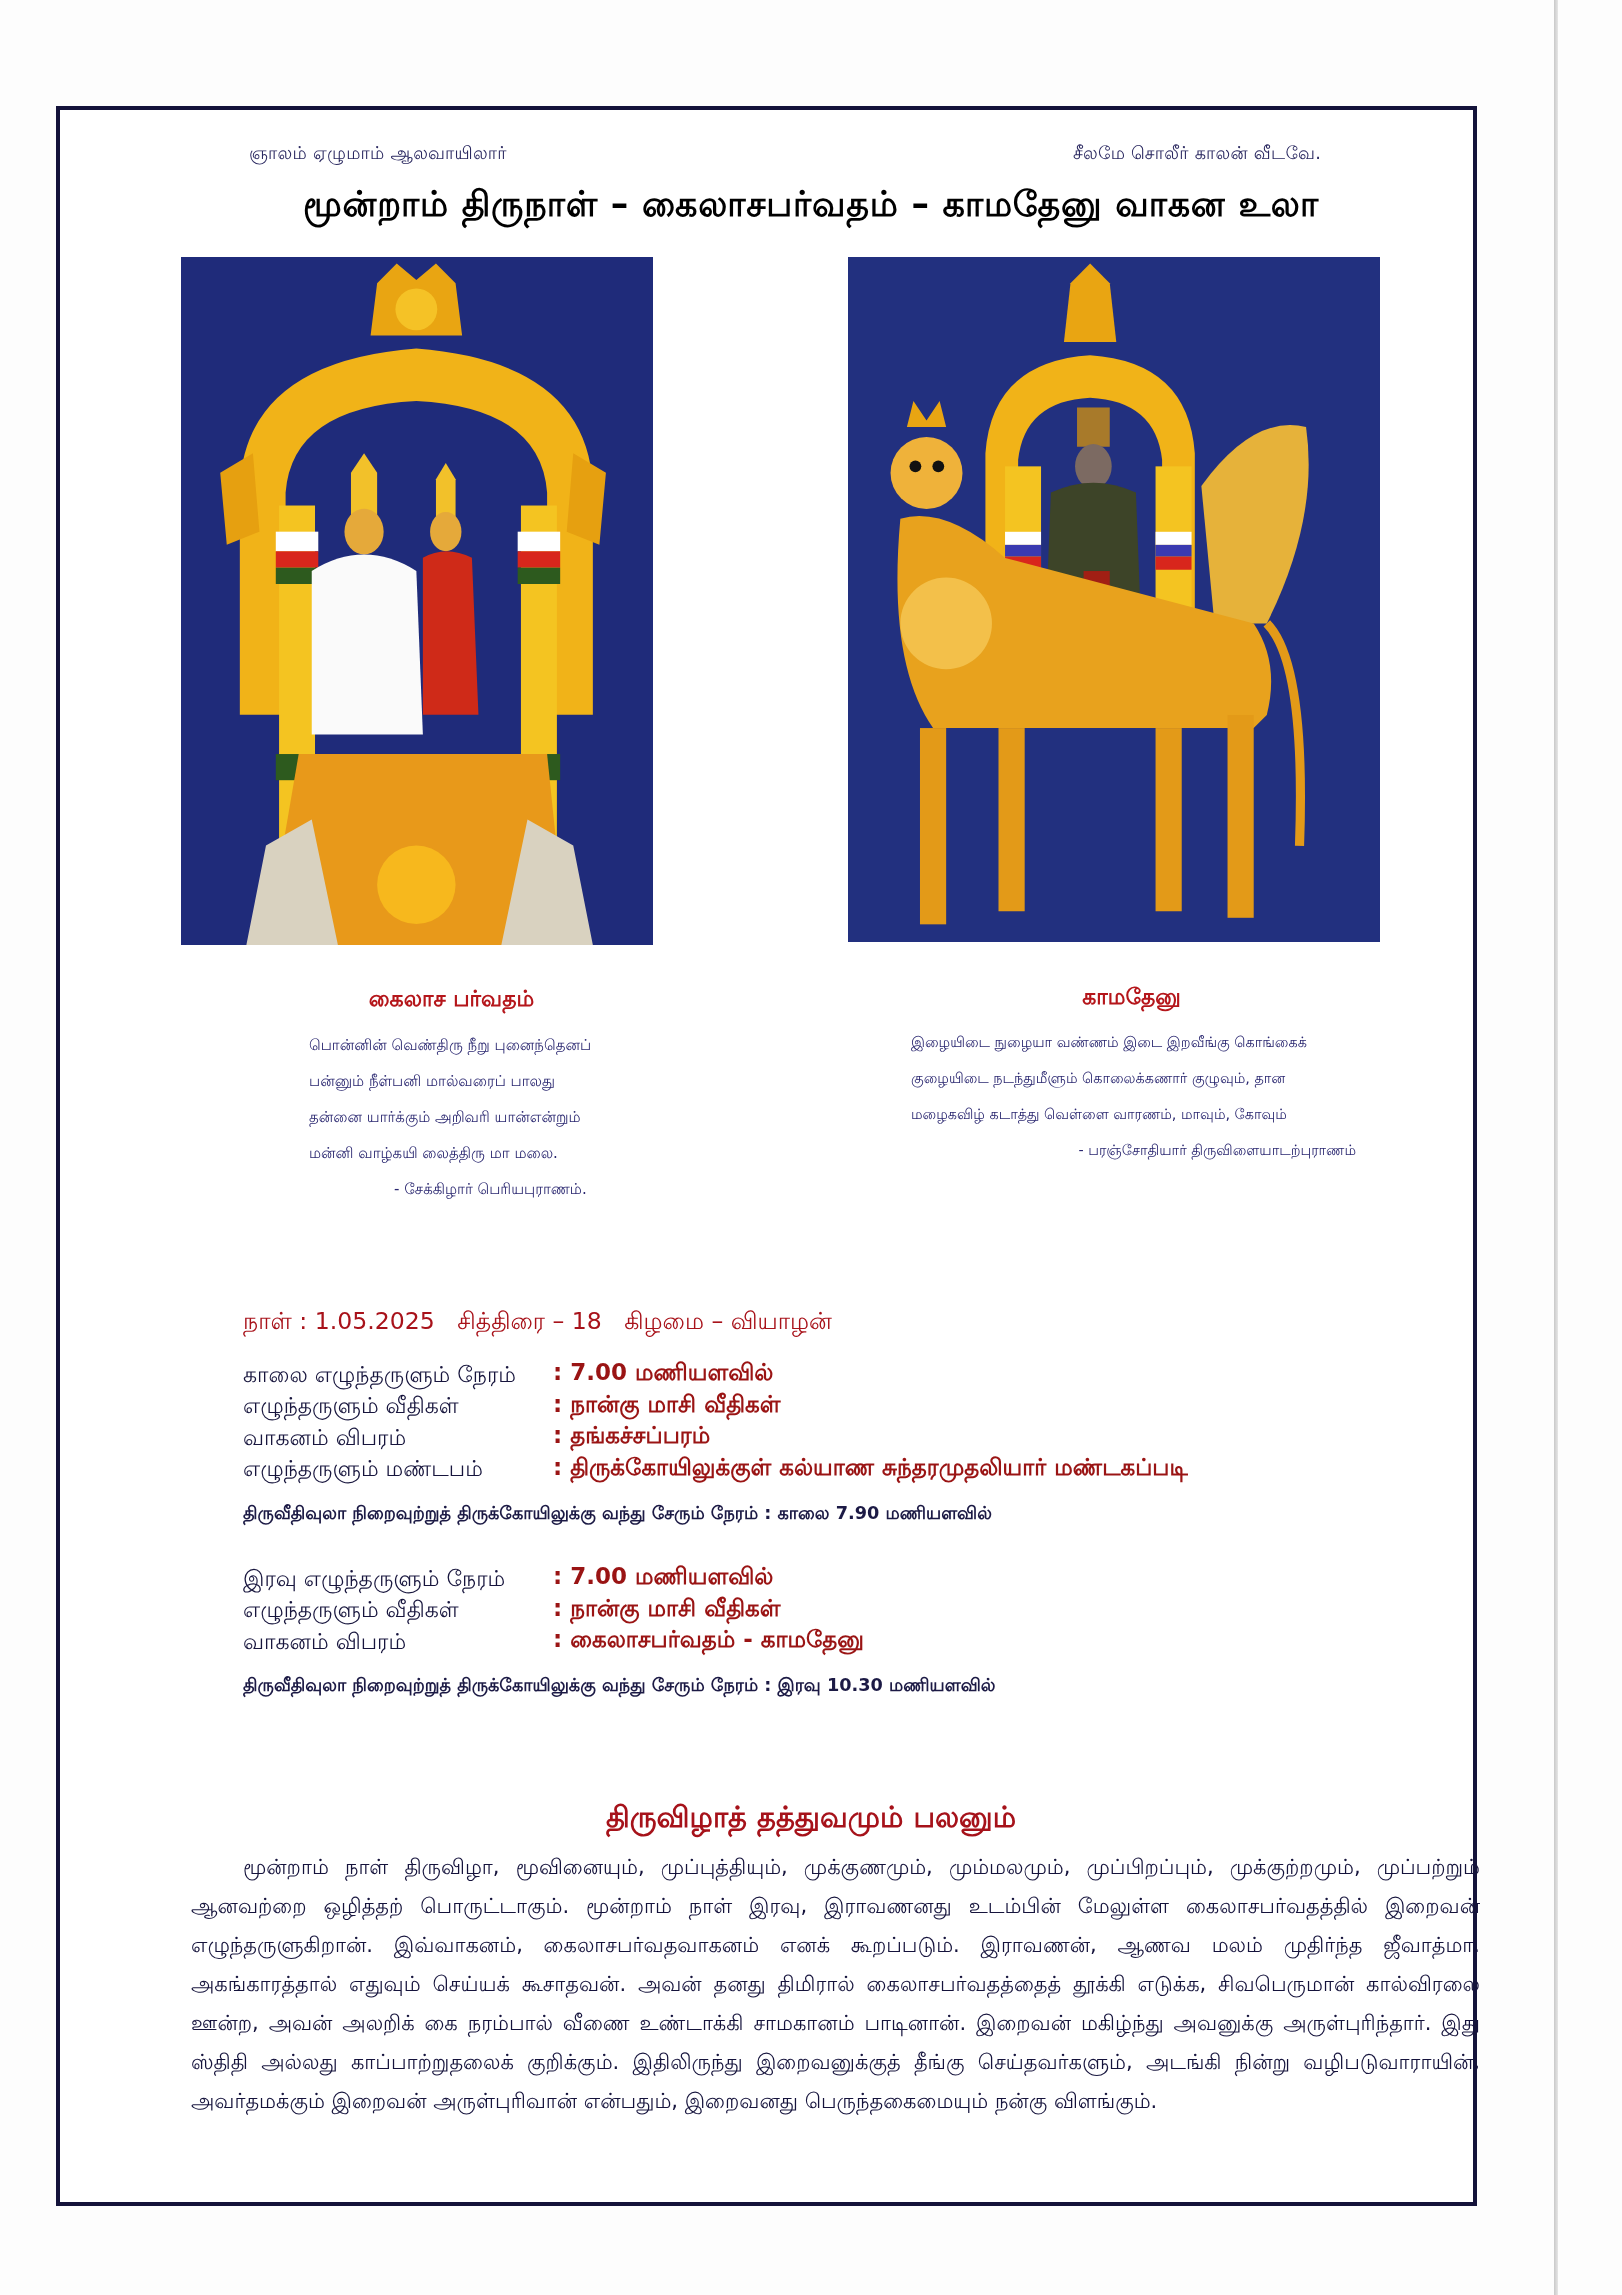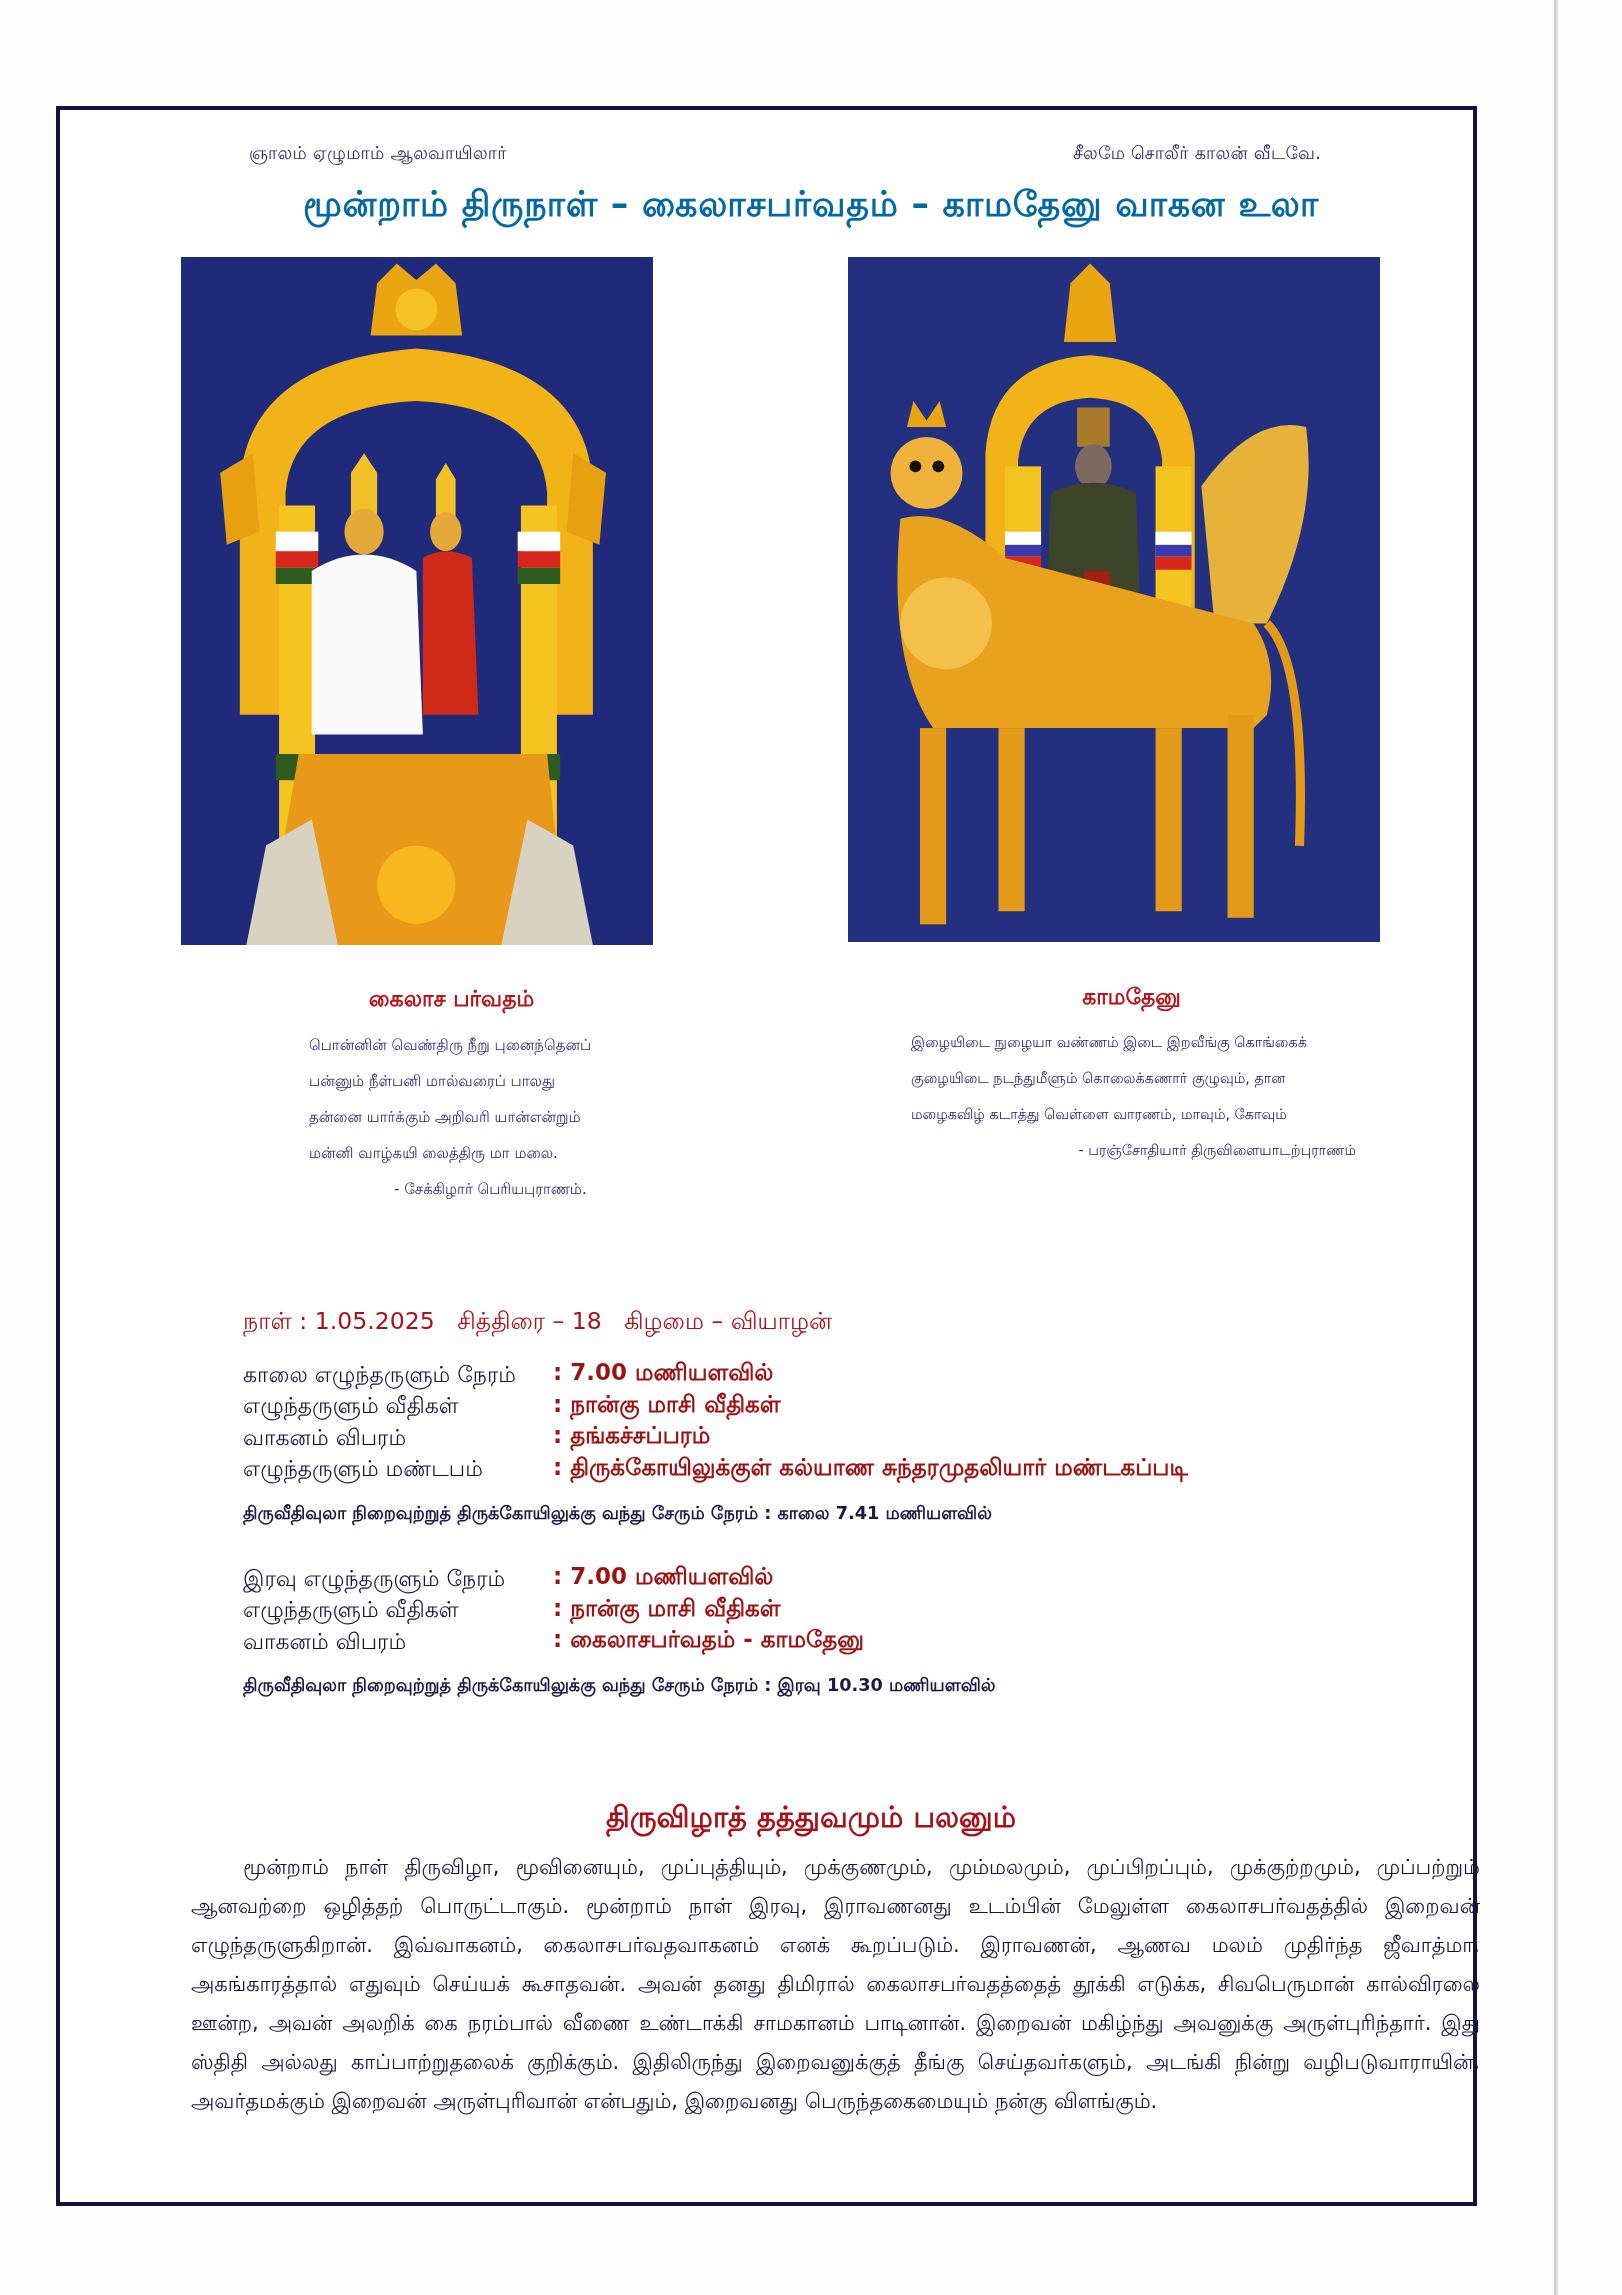--- a/index.html
+++ b/index.html
@@ -17,21 +17,21 @@
     border:4.6px solid #14133a; box-sizing:border-box; background:#ffffff;
   }
   .abs { position:absolute; }
   .header-left, .header-right {
     top:143px; font-size:17.7px; color:#2a2860; letter-spacing:0.3px;
   }
   .header-left { left:249px; }
   .header-right { left:1073px; }
   .main-title {
     top:184px; left:0; width:1622px; text-align:center;
-    font-size:35px; font-weight:bold; color:#0369a1;
+    font-size:35px; font-weight:bold; color:#000000;
     letter-spacing:0.7px;
   }
   .photo {
     background:#1f2b7a; overflow:hidden;
     box-shadow:inset 0 0 26px rgba(0,0,0,0.35);
   }
   .photo svg { width:100%; height:100%; display:block; }
   .caption-title {
     font-size:22px; font-weight:bold; color:#b5161b; text-align:center;
   }
@@ -169,21 +169,21 @@
 
 <div class="sched-row" style="top:1362px;">காலை எழுந்தருளும் நேரம்</div>
 <div class="sched-val" style="top:1359px;">: 7.00 மணியளவில்</div>
 <div class="sched-row" style="top:1393px;">எழுந்தருளும் வீதிகள்</div>
 <div class="sched-val" style="top:1391px;">: நான்கு மாசி வீதிகள்</div>
 <div class="sched-row" style="top:1425px;">வாகனம் விபரம்</div>
 <div class="sched-val" style="top:1422px;">: தங்கச்சப்பரம்</div>
 <div class="sched-row" style="top:1456px;">எழுந்தருளும் மண்டபம்</div>
 <div class="sched-val" style="top:1454px;">: திருக்கோயிலுக்குள் கல்யாண சுந்தரமுதலியார் மண்டகப்படி</div>
 
-<div class="return-line" style="top:1503px;">திருவீதிவுலா  நிறைவுற்றுத் திருக்கோயிலுக்கு வந்து சேரும் நேரம் : காலை 7.41 மணியளவில்</div>
+<div class="return-line" style="top:1503px;">திருவீதிவுலா  நிறைவுற்றுத் திருக்கோயிலுக்கு வந்து சேரும் நேரம் : காலை 7.90 மணியளவில்</div>
 
 <div class="sched-row" style="top:1566px;">இரவு எழுந்தருளும் நேரம்</div>
 <div class="sched-val" style="top:1563px;">: 7.00 மணியளவில்</div>
 <div class="sched-row" style="top:1597px;">எழுந்தருளும் வீதிகள்</div>
 <div class="sched-val" style="top:1595px;">: நான்கு மாசி வீதிகள்</div>
 <div class="sched-row" style="top:1629px;">வாகனம் விபரம்</div>
 <div class="sched-val" style="top:1626px;">: கைலாசபர்வதம் - காமதேனு</div>
 
 <div class="return-line" style="top:1675px;">திருவீதிவுலா நிறைவுற்றுத் திருக்கோயிலுக்கு வந்து சேரும் நேரம் : இரவு 10.30 மணியளவில்</div>
 

